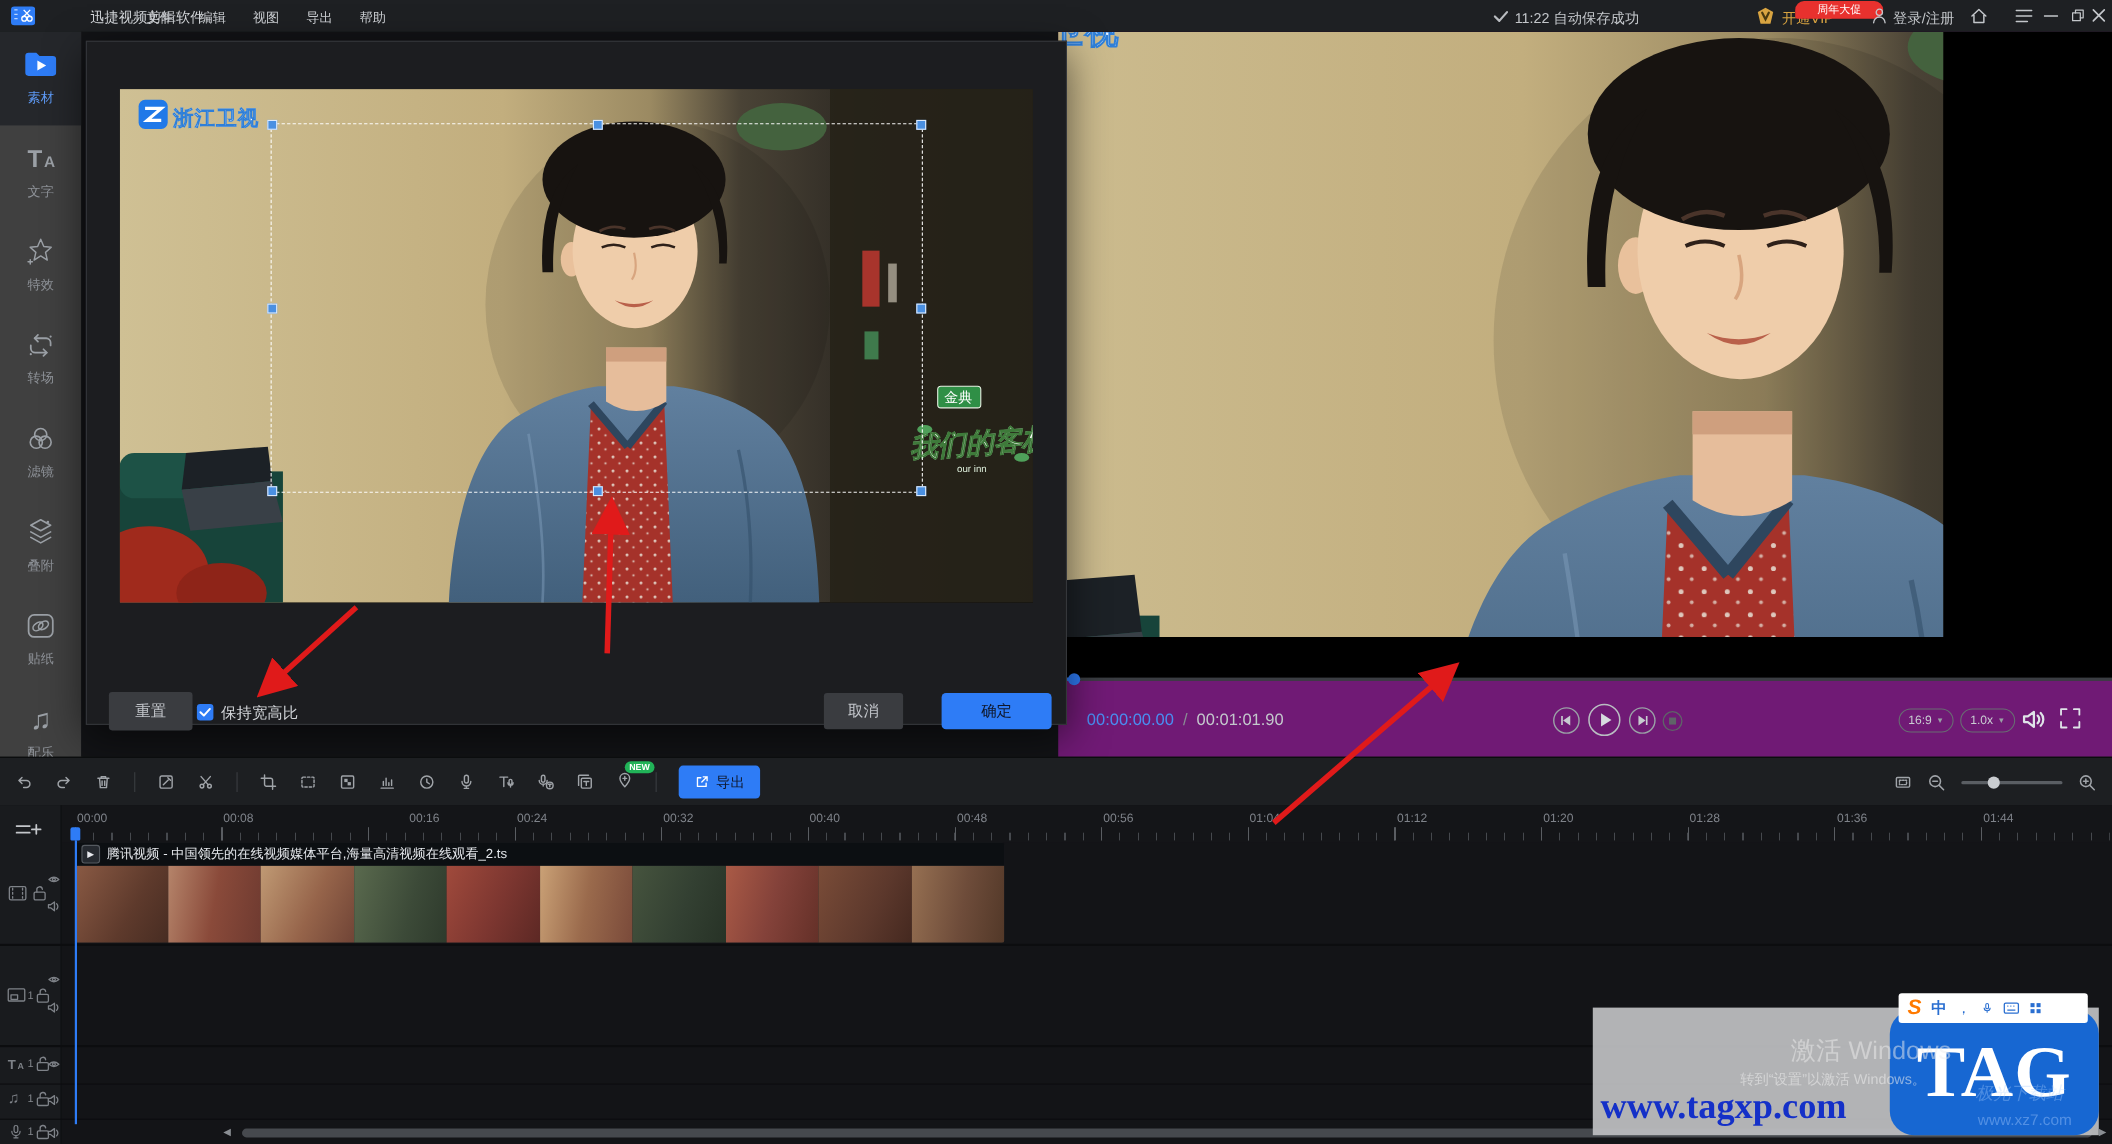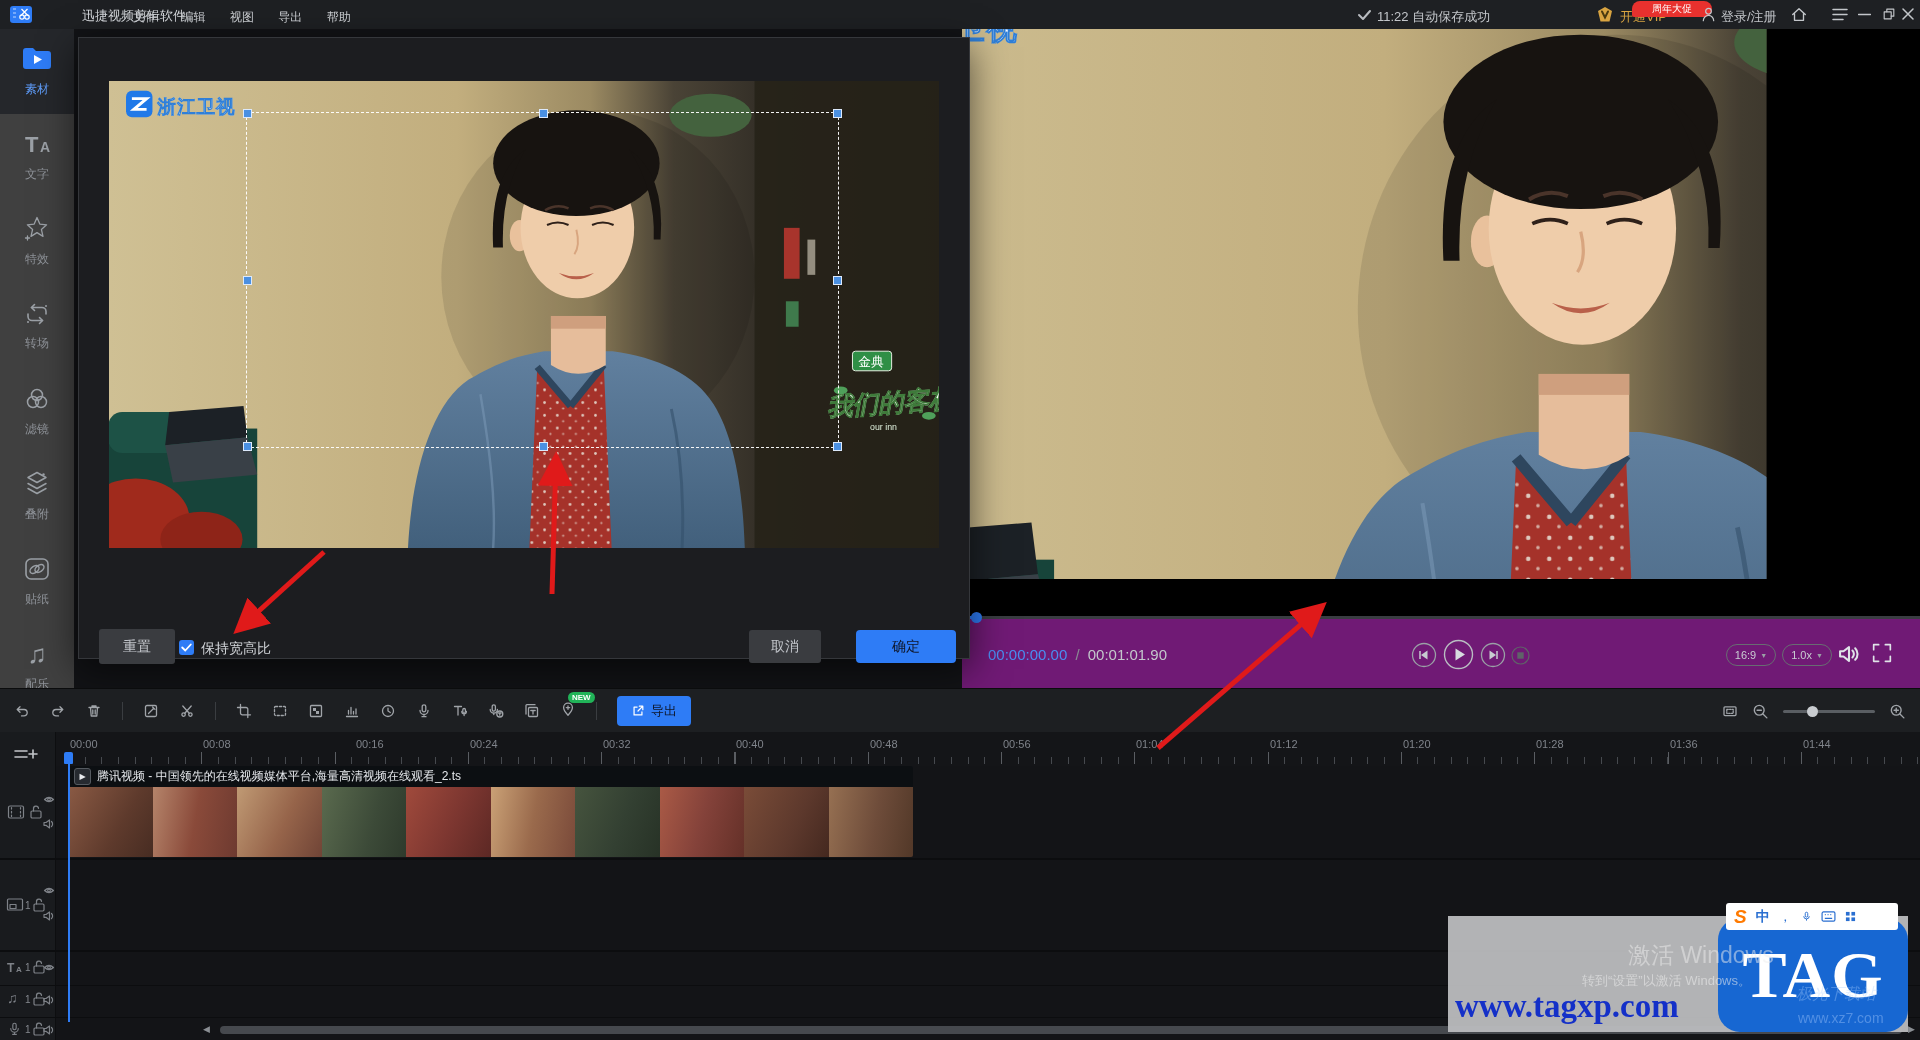--- a/index.html
+++ b/index.html
@@ -383,21 +383,21 @@
           <path d="M10.3 10.3 L14 14 M4.8 6.8 h4 M6.8 4.8 v4"></path>
         </svg>
     </div>
   </div>
 
   <div class="a" style="left:0;top:732px;width:1920px;height:308px;background:#131417;">
 
     <div class="a" style="left:55px;top:0;width:1865px;height:34px;background:#141518;">
       <span class="ruler-label" style="left:15px;">00:00</span>
       <span class="ruler-label" style="left:148px;">00:08</span>
-      <span class="ruler-label" style="left:266px;padding-left:35px;">00:16</span>
+      <span class="ruler-label" style="left:282px;padding-left:35px;">00:16</span>
       <span class="ruler-label" style="left:415px;">00:24</span>
       <span class="ruler-label" style="left:548px;">00:32</span>
       <span class="ruler-label" style="left:681px;">00:40</span>
       <span class="ruler-label" style="left:815px;">00:48</span>
       <span class="ruler-label" style="left:948px;">00:56</span>
       <span class="ruler-label" style="left:1081px;">01:04</span>
       <span class="ruler-label" style="left:1215px;">01:12</span>
       <span class="ruler-label" style="left:1348px;">01:20</span>
       <span class="ruler-label" style="left:1481px;">01:28</span>
       <span class="ruler-label" style="left:1615px;">01:36</span>

